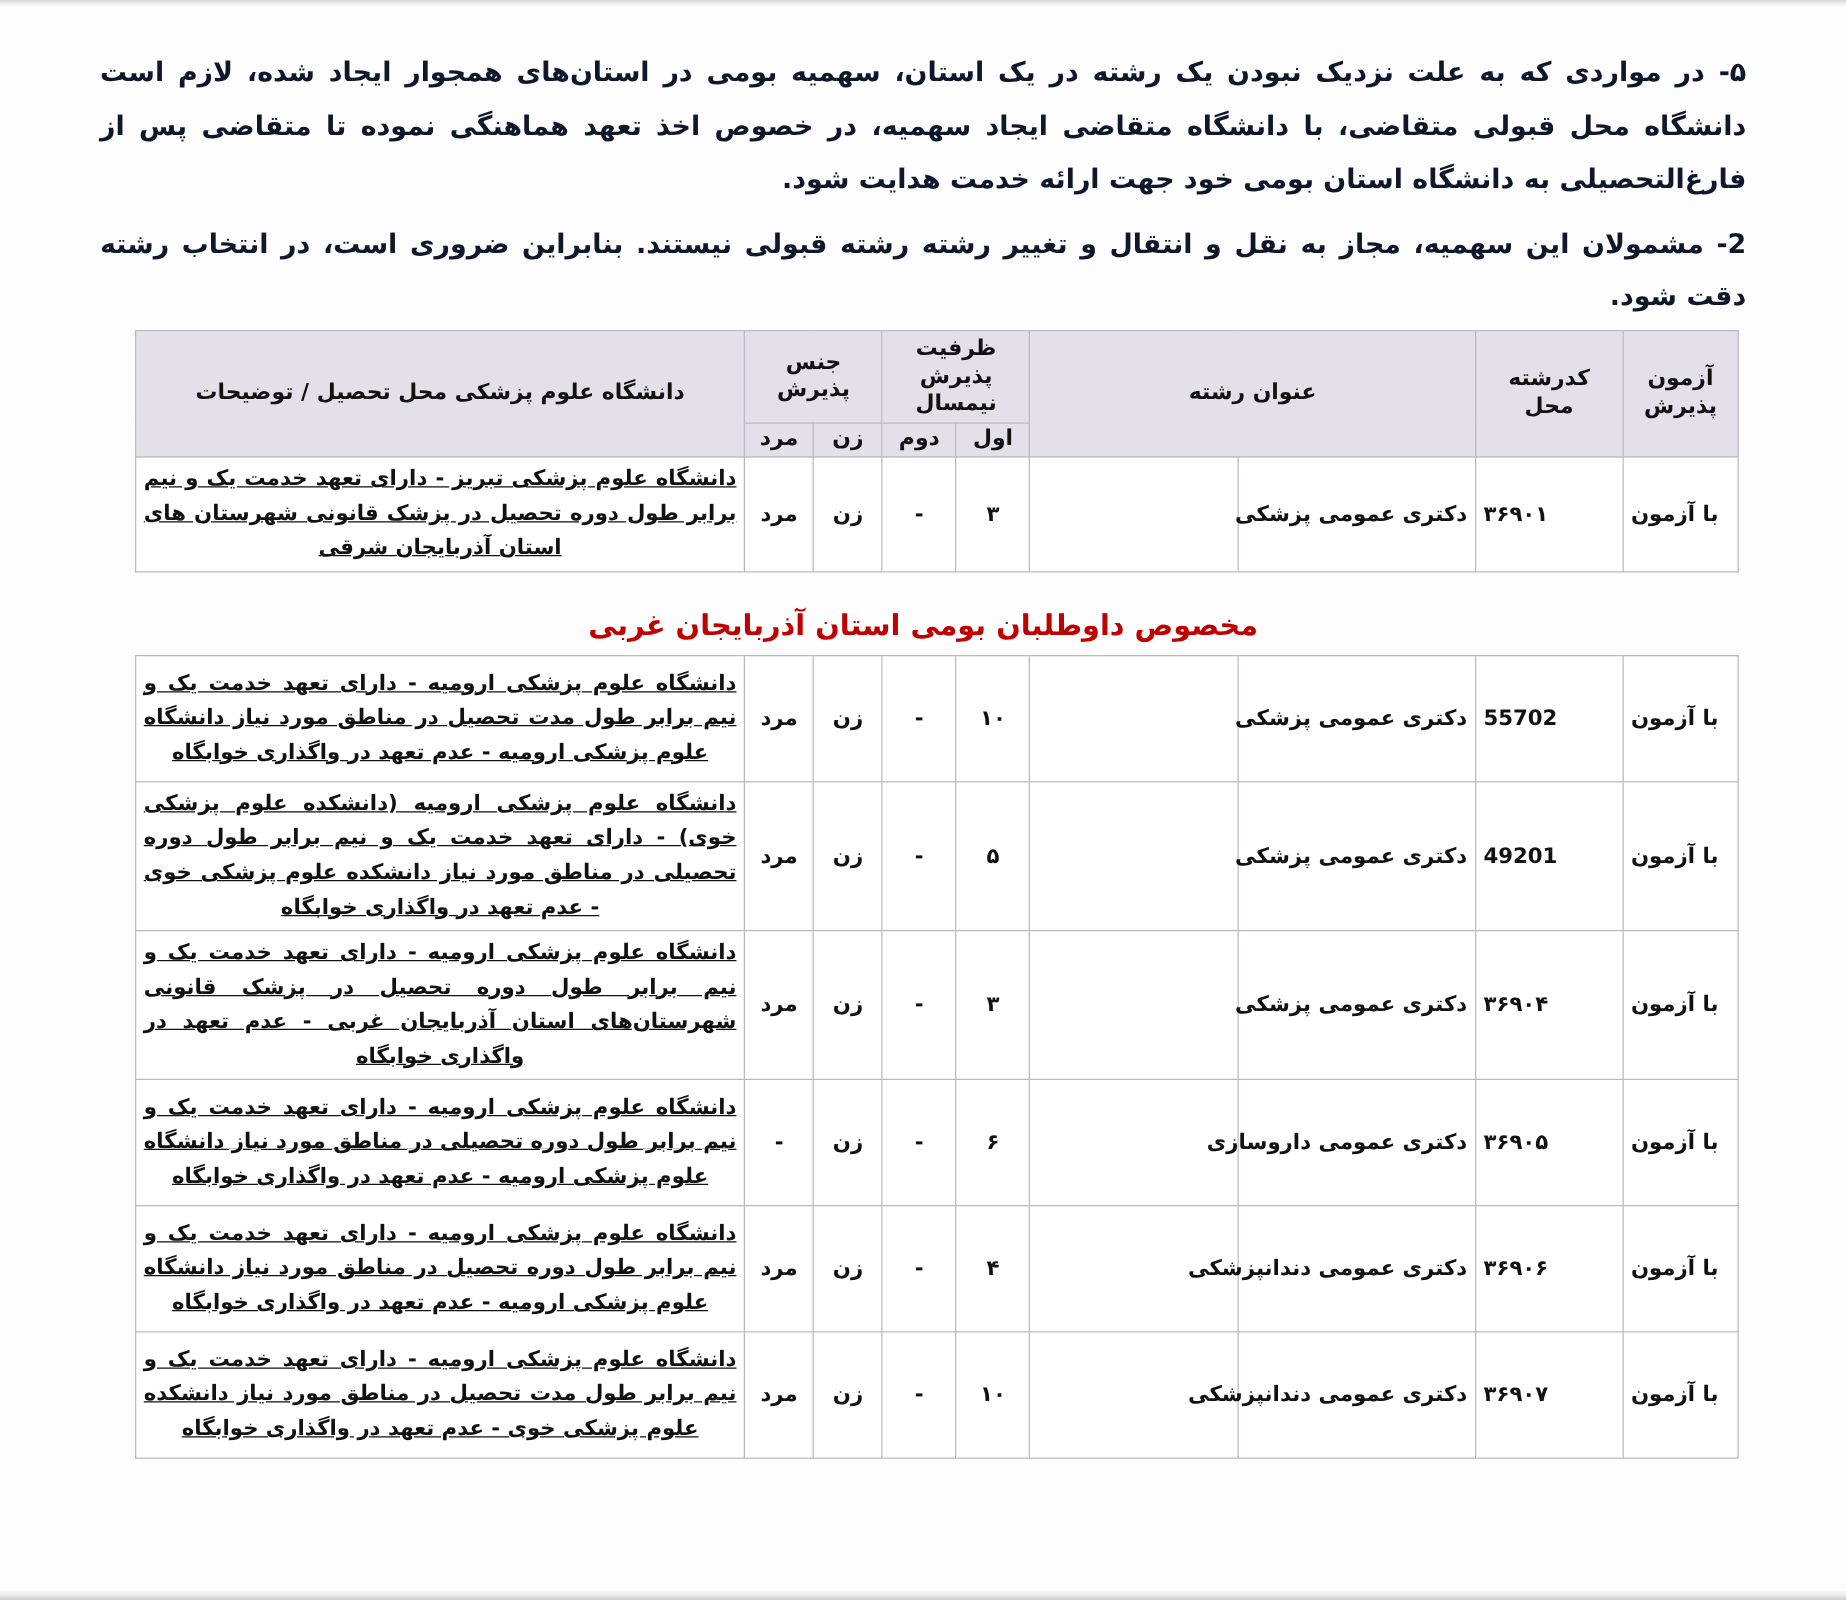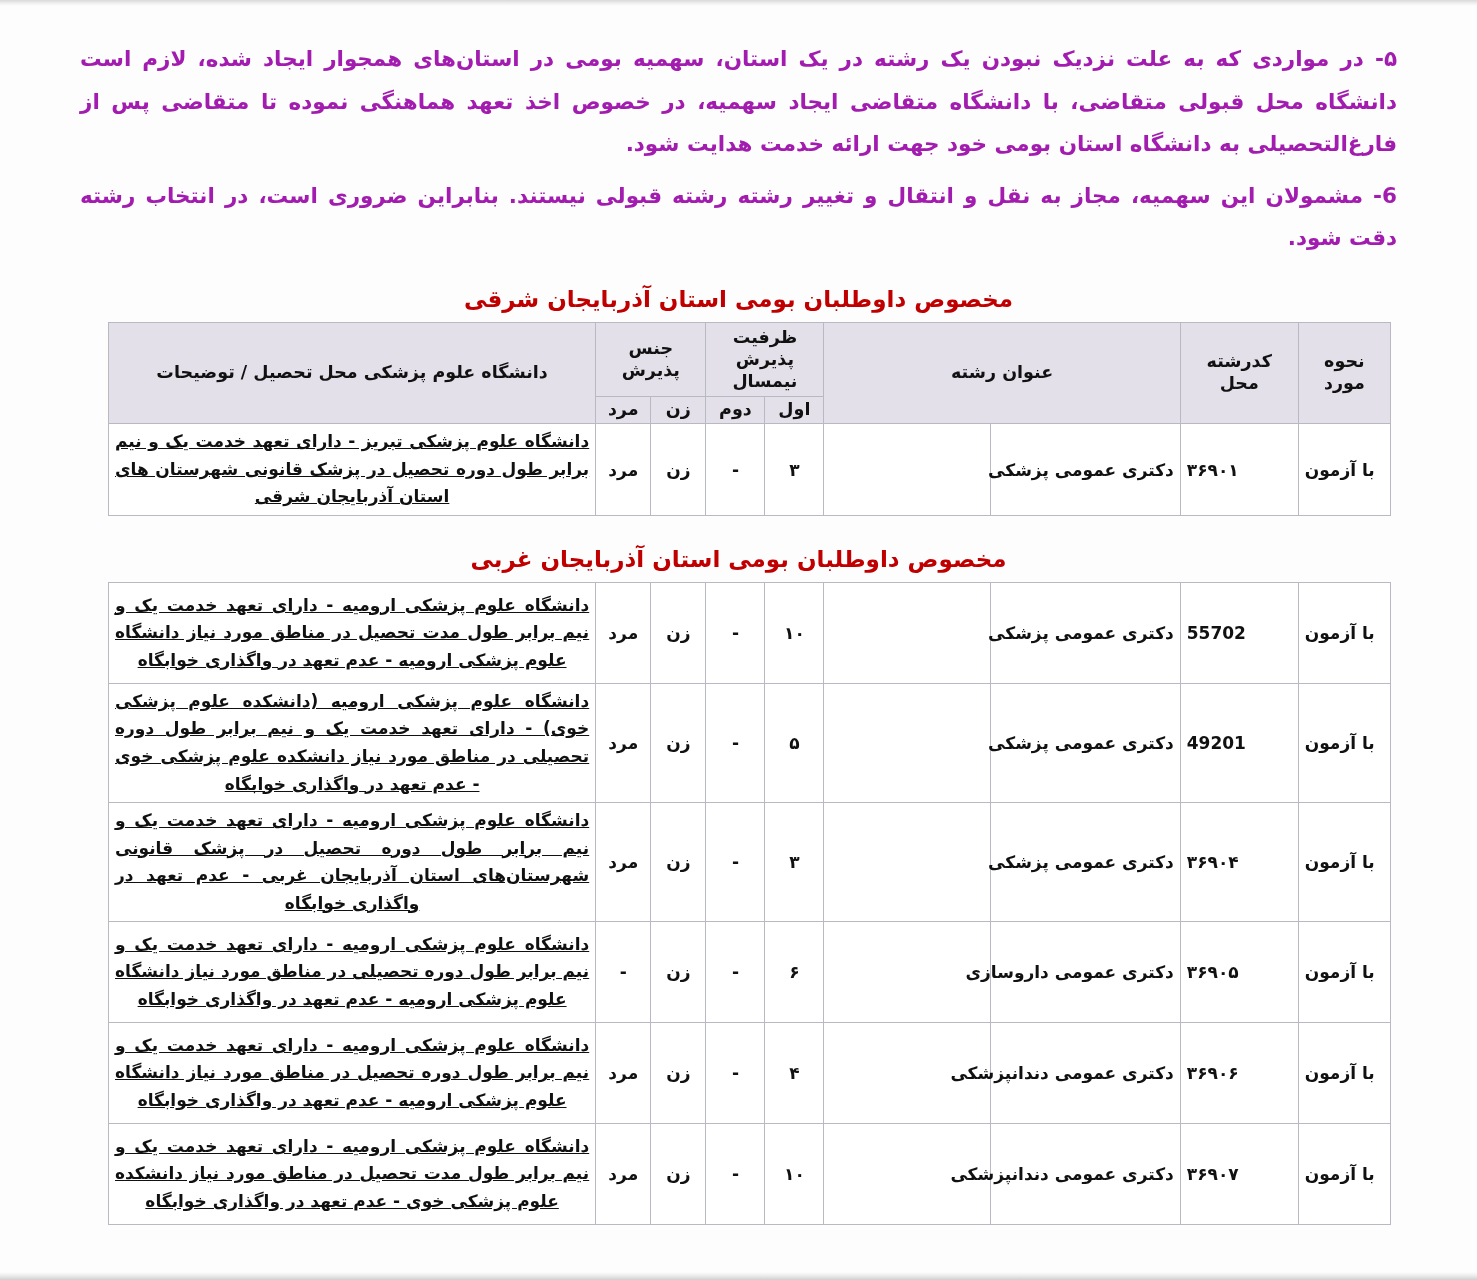--- a/index.html
+++ b/index.html
@@ -41,21 +41,21 @@
   .intro {
     padding: 38px 80px 0 80px;
   }
   .para {
     font-size: 21.5px;
     line-height: 1.98;
     text-align: justify;
     text-align-last: right;
     font-weight: 700;
     letter-spacing: 0.1px;
-    color: #a21caf;
+    color: #0f172a;
     margin: 0 0 9px 0;
     direction: rtl;
   }
   .para.tight {
     margin-bottom: 4px;
   }
 
   .section-title {
     text-align: center;
     color: #c00000;
@@ -149,41 +149,40 @@
   }
 </style>
 </head>
 <body>
 
 <div class="page">
   <div class="scan-edge-top"></div>
 
   <div class="intro">
     <p class="para">۵- در مواردی که به علت نزدیک نبودن یک رشته در یک استان، سهمیه بومی در استان‌های همجوار ایجاد شده، لازم است دانشگاه محل قبولی متقاضی، با دانشگاه متقاضی ایجاد سهمیه، در خصوص اخذ تعهد هماهنگی نموده تا متقاضی پس از فارغ‌التحصیلی به دانشگاه استان بومی خود جهت ارائه خدمت هدایت شود.</p>
-    <p class="para tight">6- مشمولان این سهمیه، مجاز به نقل و انتقال و تغییر رشته رشته قبولی نیستند. بنابراین ضروری است، در انتخاب رشته دقت شود.</p>
+    <p class="para tight">2- مشمولان این سهمیه، مجاز به نقل و انتقال و تغییر رشته رشته قبولی نیستند. بنابراین ضروری است، در انتخاب رشته دقت شود.</p>
   </div>
 
-  <div class="section-title">مخصوص داوطلبان بومی استان آذربایجان شرقی</div>
 
   <div class="table-wrap">
     <table class="quota t-east">
       <colgroup>
         <col class="c-mode">
           <col class="c-code">
           <col class="c-field">
           <col class="c-gap">
         <col class="c-sem1">
           <col class="c-sem2">
           <col class="c-female">
           <col class="c-male">
         <col class="c-desc">
       </colgroup>
       <thead>
         <tr>
-          <th rowspan="2">نحوه مورد</th>
+          <th rowspan="2">آزمون پذیرش</th>
           <th rowspan="2">کدرشته محل</th>
           <th rowspan="2" colspan="2">عنوان رشته</th>
           <th colspan="2" class="h-small">ظرفیت پذیرش نیمسال</th>
           <th colspan="2">جنس پذیرش</th>
           <th rowspan="2">دانشگاه علوم پزشکی محل تحصیل / توضیحات</th>
         </tr>
         <tr>
           <th class="h-sub">اول</th>
           <th class="h-sub">دوم</th>
           <th class="h-sub">زن</th>

